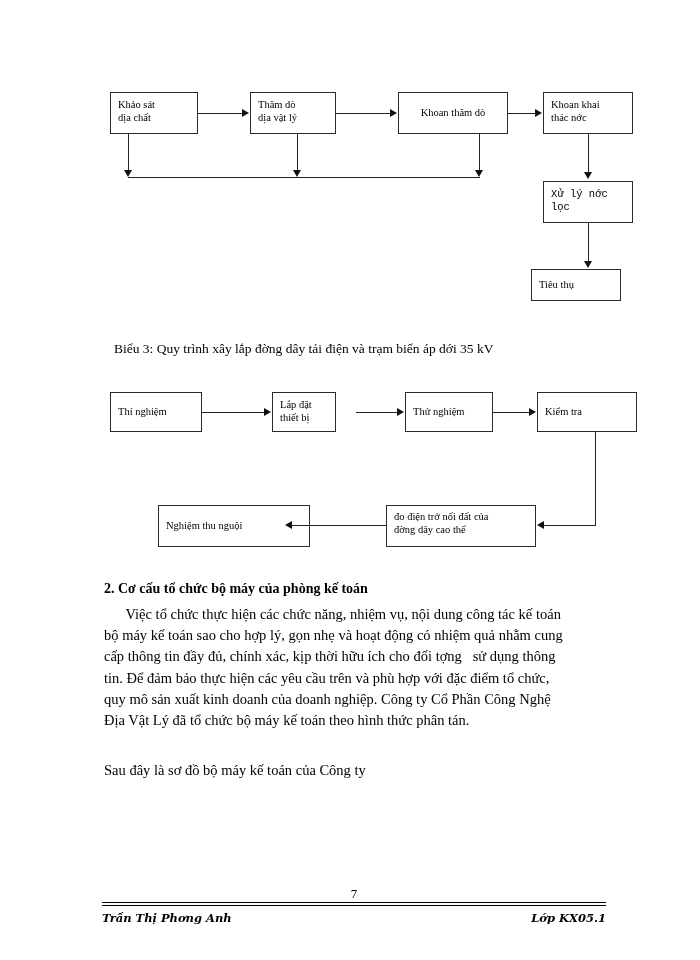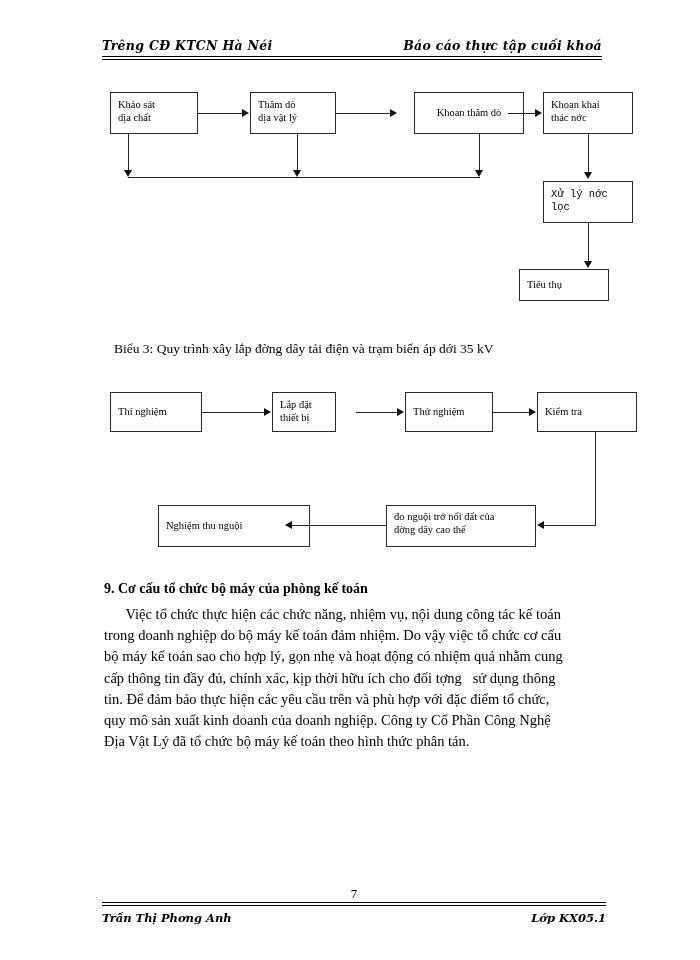--- a/index.html
+++ b/index.html
@@ -106,43 +106,38 @@
     position:absolute;left:0;right:0;top:-16px;
     text-align:center;font-size:13px;color:#000;
     font-family:"Liberation Serif",serif;
   }
 </style>
 </head>
 <body>
 
 <div class="page">
 
-  <div class="hdr">
-    <div class="hdr-left">Trêng  CĐ KTCN Hà Néi</div>
-    <div class="hdr-right">Báo cáo thực tập cuối khoá</div>
-    <div class="hdr-rule"></div>
-  </div>
 
   <div>
 
     <div class="box" style="left: 110px; top: 92px; width: 88px; height: 42px; white-space: pre-line;">Khảo sát
 dịa chất</div>
 
     <div class="box" style="left: 250px; top: 92px; width: 86px; height: 42px; white-space: pre-line;">Thăm dò
 dịa vật lý</div>
 
-    <div class="box center" style="left: 398px; top: 92px; width: 110px; height: 42px; white-space: pre-line; margin-left: 16px;">Khoan thăm dò</div>
+    <div class="box center" style="left: 398px; top: 92px; width: 110px; height: 42px; white-space: pre-line;">Khoan thăm dò</div>
 
     <div class="box" style="left: 543px; top: 92px; width: 90px; height: 42px; white-space: pre-line;">Khoan khai
 thác nớc</div>
 
     <div class="box" style="left: 543px; top: 181px; width: 90px; height: 42px; white-space: pre-line; font-family: Liberation Mono, monospace;">Xử lý  nớc
 lọc</div>
 
-    <div class="box vcent" style="left: 519px; top: 269px; width: 90px; height: 32px; white-space: pre-line;">Tiêu thụ</div>
+    <div class="box vcent" style="left: 531px; top: 269px; width: 90px; height: 32px; white-space: pre-line;">Tiêu thụ</div>
 
     <div class="hline" style="left:198px;top:113px;width:44px;"></div>
     <div class="arr arr-r" style="left:242px;top:109px;"></div>
 
     <div class="hline" style="left:336px;top:113px;width:54px;"></div>
     <div class="arr arr-r" style="left:390px;top:109px;"></div>
 
     <div class="hline" style="left:508px;top:113px;width:27px;"></div>
     <div class="arr arr-r" style="left:535px;top:109px;"></div>
 
@@ -172,52 +167,54 @@
 
     <div class="box" style="left: 272px; top: 392px; width: 64px; height: 40px; white-space: pre-line;">Lắp đặt
 thiết bị</div>
 
     <div class="box vcent" style="left: 405px; top: 392px; width: 88px; height: 40px; white-space: pre-line;">Thử nghiệm</div>
 
     <div class="box vcent" style="left: 537px; top: 392px; width: 100px; height: 40px; white-space: pre-line;">Kiểm tra</div>
 
     <div class="box vcent" style="left: 158px; top: 505px; width: 152px; height: 42px; white-space: pre-line;">Nghiệm thu nguội</div>
 
-    <div class="box" style="left: 386px; top: 505px; width: 150px; height: 42px; padding-top: 5px; white-space: pre-line;">đo nguội trở nối đất của
+    <div class="box" style="left: 386px; top: 505px; width: 150px; height: 42px; padding-top: 5px; white-space: pre-line;">đo điện trở nối đất của
 đờng  dây cao thế</div>
 
     <div class="hline" style="left:202px;top:412px;width:62px;"></div>
     <div class="arr arr-r" style="left:264px;top:408px;"></div>
 
     <div class="hline" style="left:356px;top:412px;width:41px;"></div>
     <div class="arr arr-r" style="left:397px;top:408px;"></div>
 
     <div class="hline" style="left:493px;top:412px;width:36px;"></div>
     <div class="arr arr-r" style="left:529px;top:408px;"></div>
 
     <div class="vline" style="left:595px;top:432px;height:94px;"></div>
     <div class="hline" style="left:544px;top:525px;width:52px;"></div>
     <div class="arr arr-l" style="left:537px;top:521px;"></div>
 
     <div class="hline" style="left:292px;top:525px;width:94px;"></div>
     <div class="arr arr-l" style="left:285px;top:521px;"></div>
   </div>
 
-  <div class="sec-head" style="left:104px;top:581px;">9. Cơ cấu tổ chức bộ máy của phòng kế toán</div>
+  <div class="sec-head" style="left:104px;top:581px;">2. Cơ cấu tổ chức bộ máy của phòng kế toán</div>
 
   <div class="para" style="left:104px;top:604px;width:496px;">
     <span class="ln">      Việc tổ chức thực hiện các chức năng, nhiệm vụ, nội dung công tác kế toán</span>
-    <span class="ln">trong doanh nghiệp do bộ máy kế toán đảm nhiệm. Do vậy việc tổ chức cơ cấu</span>
     <span class="ln">bộ máy kế toán sao cho hợp lý, gọn nhẹ và hoạt động có nhiệm quả nhằm cung</span>
     <span class="ln">cấp thông tin đầy đủ, chính xác, kịp thời hữu ích cho đối tợng   sử dụng thông</span>
     <span class="ln">tin. Để đảm bảo thực hiện các yêu cầu trên và phù hợp với đặc điểm tổ chức,</span>
     <span class="ln">quy mô sản xuất kinh doanh của doanh nghiệp. Công ty Cổ Phần Công Nghệ</span>
     <span class="ln">Địa Vật Lý đã tổ chức bộ máy kế toán theo hình thức phân tán.</span>
   </div>
 
+  <div class="para" style="left:104px;top:760px;width:496px;">
+    <span class="ln">Sau đây là sơ đồ bộ máy kế toán của Công ty</span>
+  </div>
 
   <div class="ftr">
     <div class="pageno">7</div>
     <div class="ftr-rule"></div>
     <div class="ftr-left">Trần Thị Phơng  Anh</div>
     <div class="ftr-right">Lớp KX05.1</div>
   </div>
 
 </div>
 

